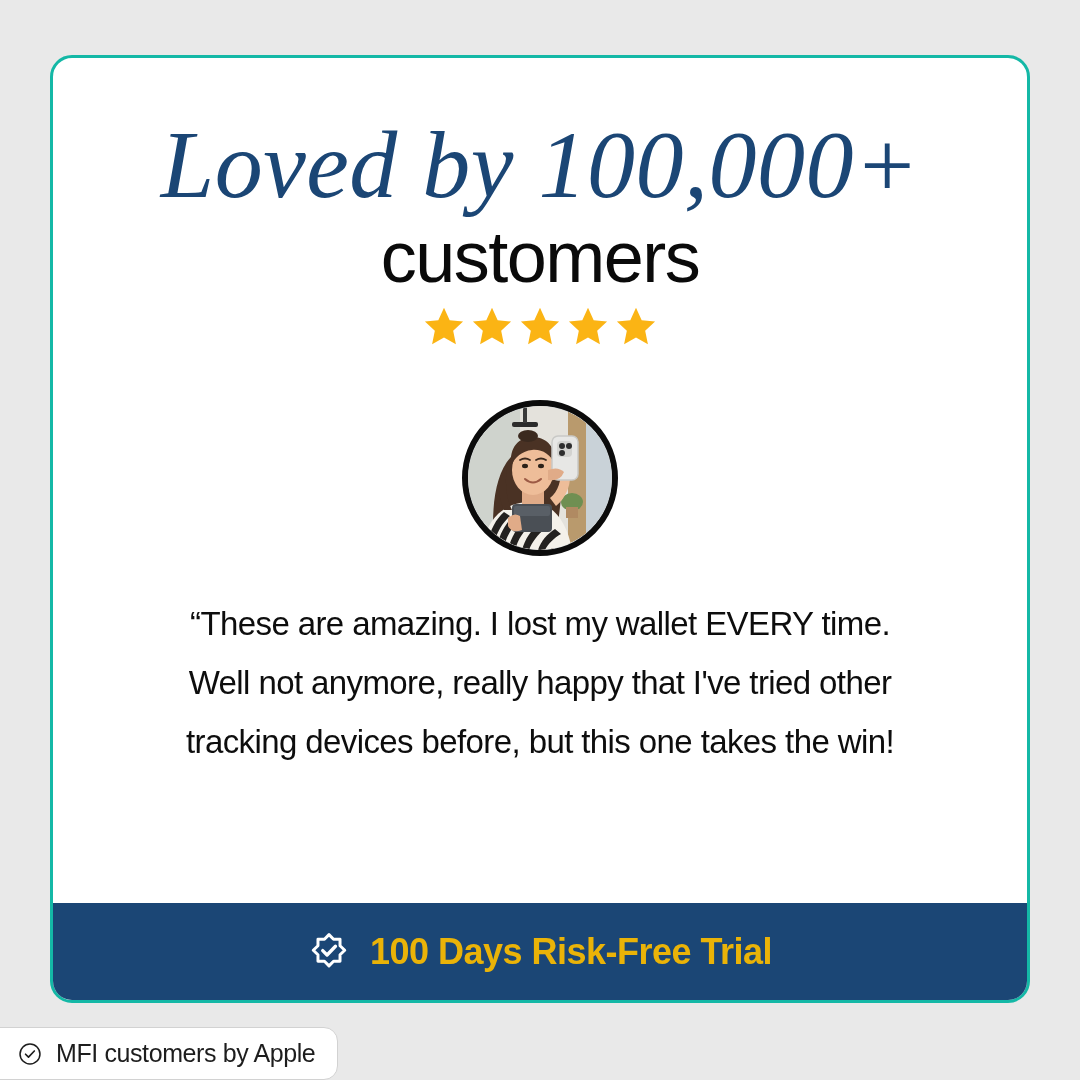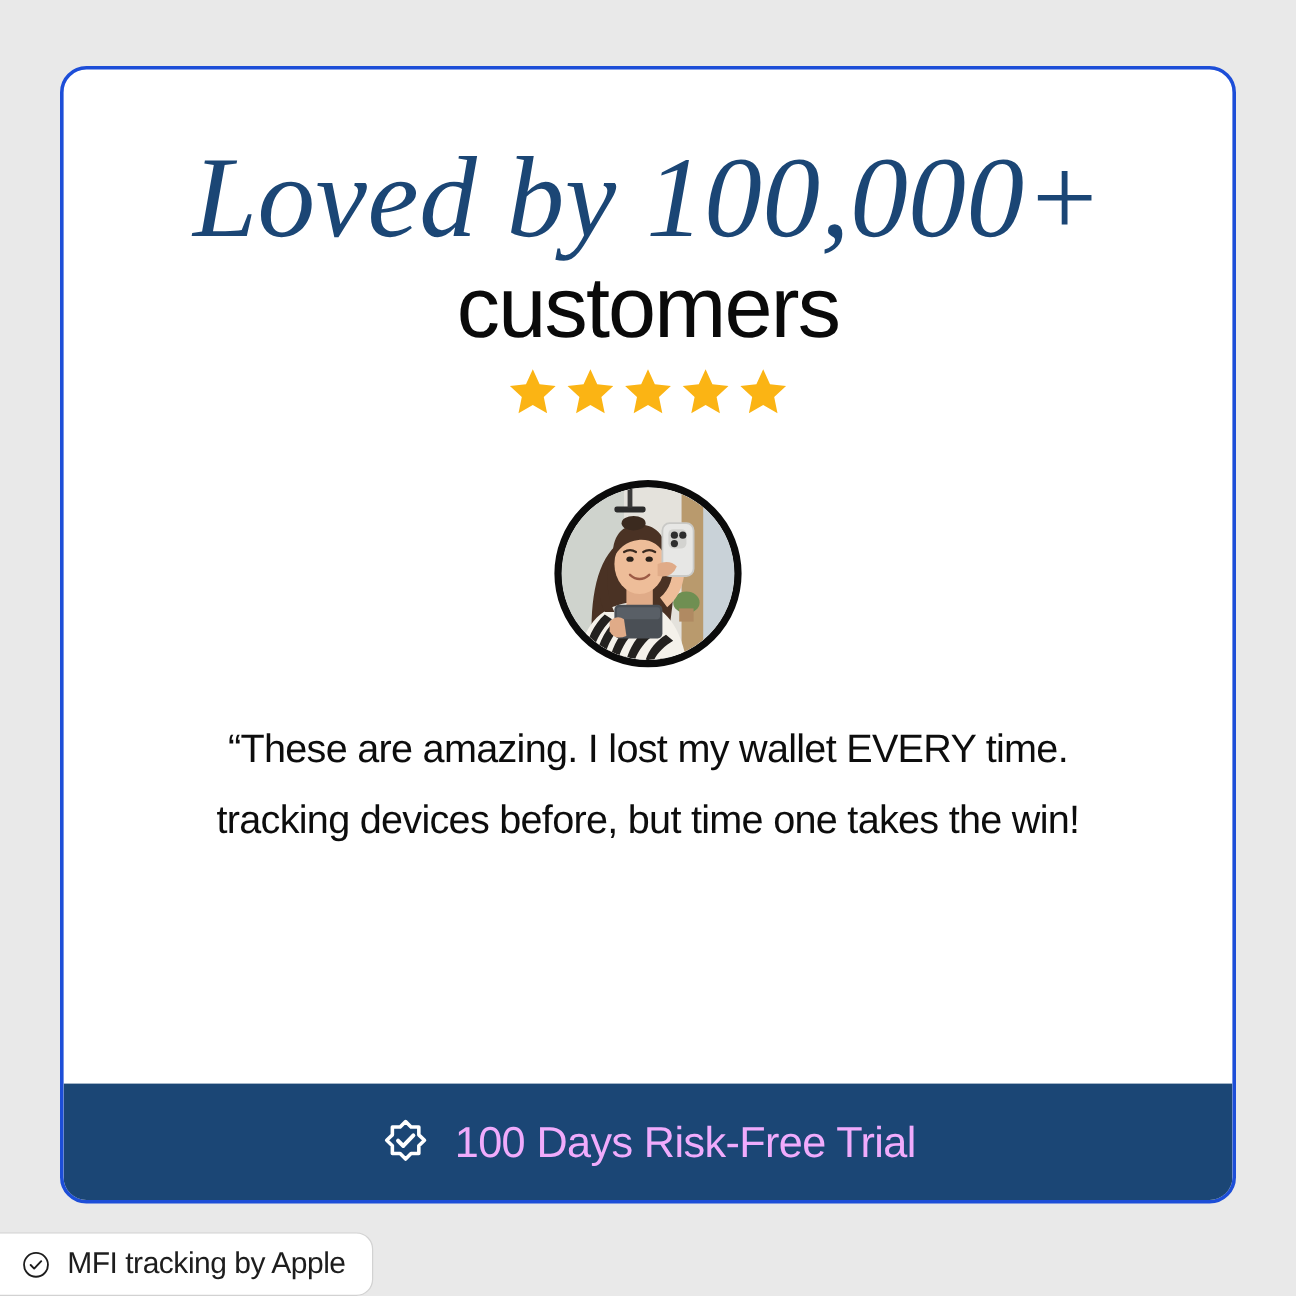--- a/index.html
+++ b/index.html
@@ -17,21 +17,21 @@
 
   
   .card {
     position: absolute;
     left: 50px;
     top: 55px;
     width: 980px;
     height: 948px;
     box-sizing: border-box;
     background: #ffffff;
-    border: 3px solid #1d4ed8;
+    border: 3px solid #14b8a6;
     border-radius: 22px;
     overflow: hidden;
     display: flex;
     flex-direction: column;
   }
 
   .card-body {
     flex: 1 1 auto;
     display: flex;
     flex-direction: column;
@@ -126,23 +126,23 @@
   .footer-bar {
     flex: 0 0 auto;
     height: 97px;
     background: #1b4675;
     display: flex;
     align-items: center;
     justify-content: center;
     gap: 20px;
   }
   .footer-label {
-    color: #f0abfc;
+    color: #eab308;
     font-size: 36px;
-    font-weight: 400;
+    font-weight: 700;
     letter-spacing: -0.5px;
   }
 
   
   .mfi-chip {
     position: absolute;
     left: -14px;
     top: 1027px;
     height: 53px;
     box-sizing: border-box;
@@ -255,33 +255,34 @@
             <rect x="44" y="98" width="40" height="28" rx="4" fill="#4a4f55"></rect>
             <rect x="46" y="100" width="36" height="10" rx="2" fill="#595f66"></rect>
             <path d="M40 112 q6 -6 12 -2 l2 14 q-10 4 -14 -4 Z" fill="#e0ab88"></path>
           </g>
         </svg>
       </div>
     </div>
 
     <div class="quote">
       <span class="qline">“These are amazing. I lost my wallet EVERY time.</span>
-      <span class="qline">tracking devices before, but time one takes the win!</span>
+      <span class="qline">Well not anymore, really happy that I've tried other</span>
+      <span class="qline">tracking devices before, but this one takes the win!</span>
     </div>
 
   </div>
 
   <div class="footer-bar">
     <svg width="42" height="42" viewBox="0 0 24 24">
       <path fill="none" stroke="#ffffff" stroke-width="1.7" stroke-linejoin="round" d="M12 2.1l2.6 2.6h3.7v3.7L21 11l-2.7 2.6v3.7h-3.7L12 19.9l-2.6-2.6H5.7v-3.7L3 11l2.7-2.6V4.7h3.7z"></path>
       <path fill="none" stroke="#ffffff" stroke-width="1.9" stroke-linecap="round" stroke-linejoin="round" d="M8.4 11.2l2.5 2.5 4.8-5"></path>
     </svg>
     <span class="footer-label">100 Days Risk-Free Trial</span>
   </div>
 </div>
 
 <div class="mfi-chip">
   <svg width="26" height="26" viewBox="0 0 24 24">
     <circle cx="12" cy="12" r="9.2" fill="none" stroke="#1d1d1d" stroke-width="1.4"></circle>
     <path fill="none" stroke="#1d1d1d" stroke-width="1.5" stroke-linecap="round" stroke-linejoin="round" d="M7.9 12.2l2.7 2.7 5.4-5.7"></path>
   </svg>
-  <span class="mfi-label">MFI tracking by Apple</span>
+  <span class="mfi-label">MFI customers by Apple</span>
 </div>
 
 </body></html>

